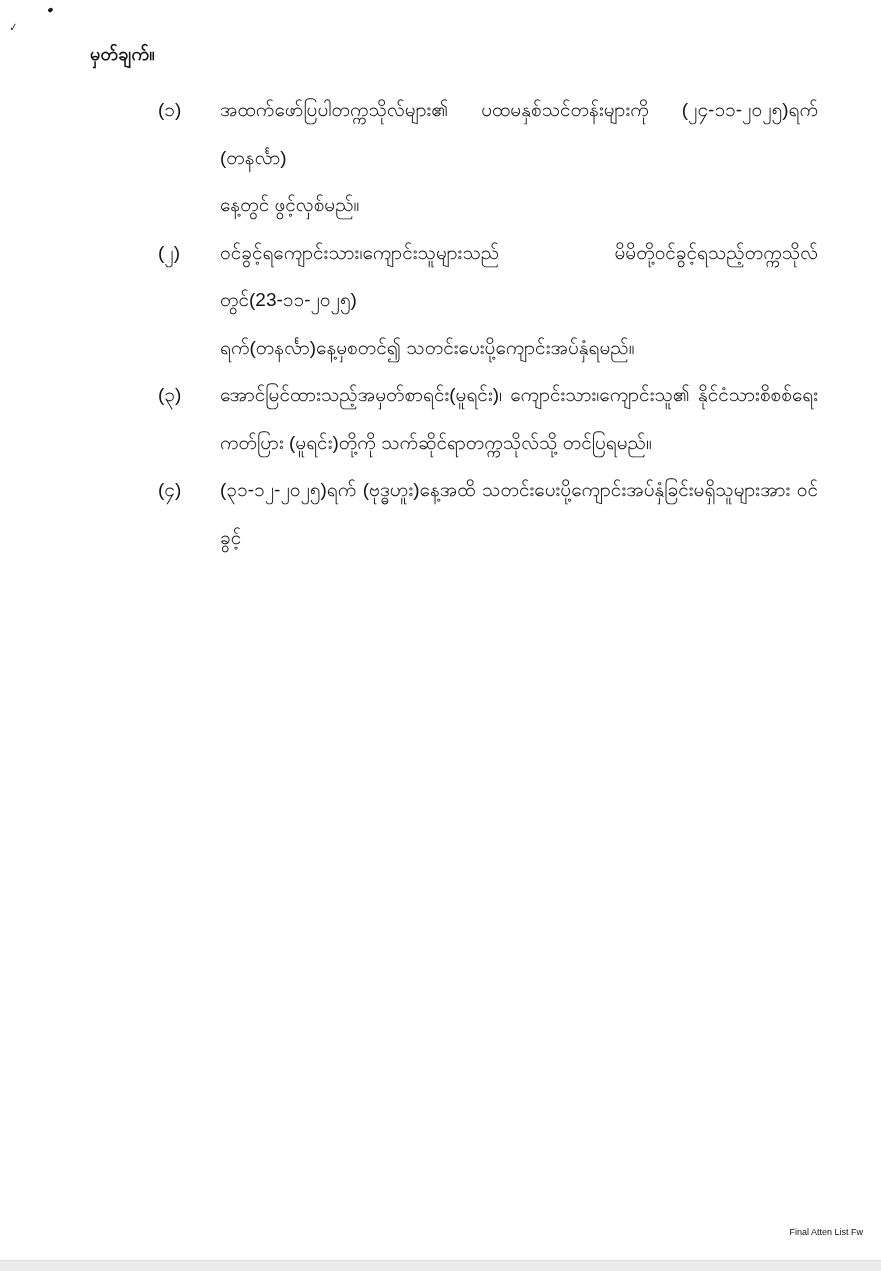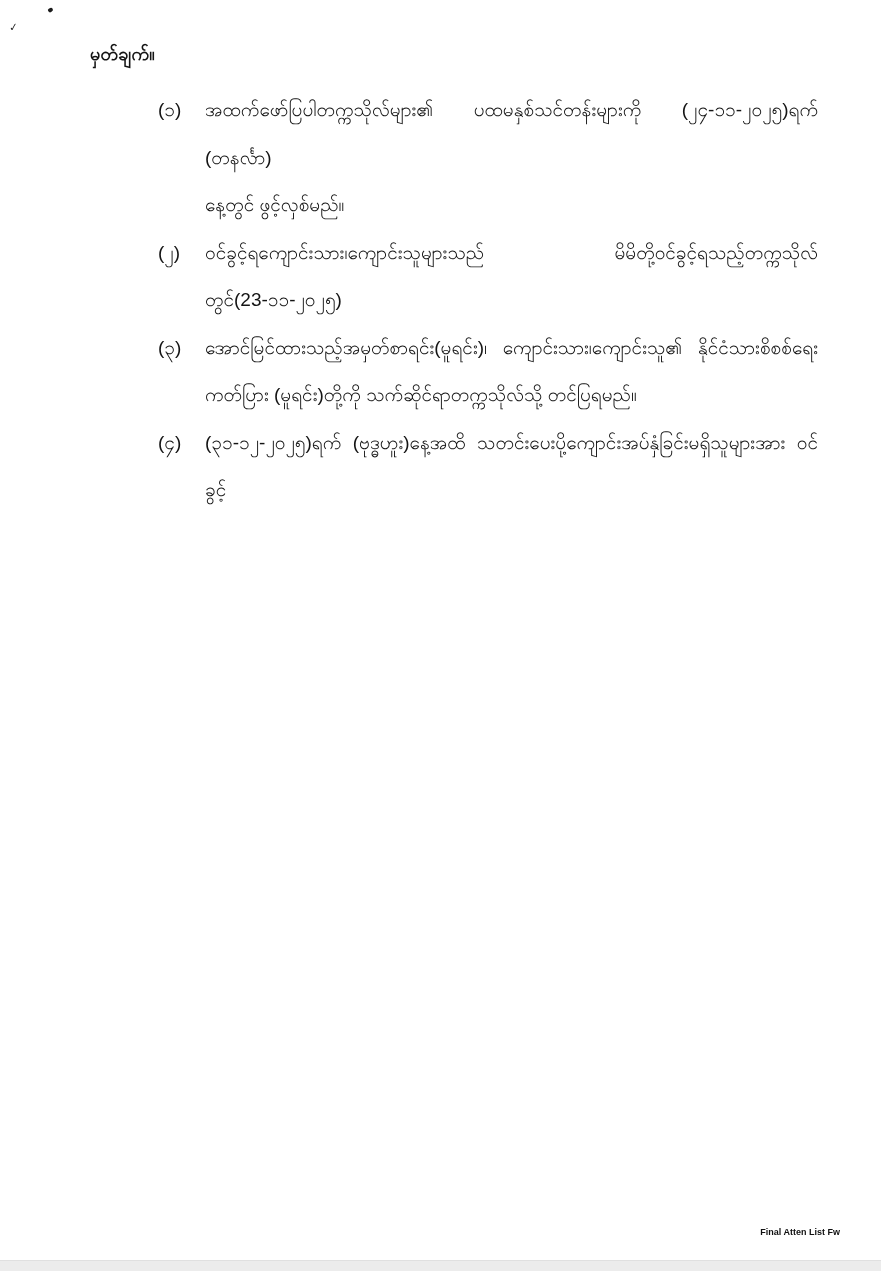--- a/index.html
+++ b/index.html
@@ -57,33 +57,34 @@
     line-height: 47.5px;
   }
 
   .item-lines { width: 613px; flex: 0 0 613px; }
 
   .item-line {
     font-size: 19px;
     line-height: 47.5px;
     white-space: nowrap;
     text-align: left;
+    margin-left: 15px;
   }
   .item-line.fill {
     white-space: normal;
     text-align: justify;
     text-align-last: justify;
   }
 
   .footer-note {
     position: absolute;
-    right: 41px;
+    right: 18px;
     top: 1227px;
     font-size: 9px;
-    font-weight: 700;
+    font-weight: 400;
     color: #101010;
     letter-spacing: 0;
   }
 
   .bottom-bar {
     position: absolute;
     left: 0; bottom: 0;
     width: 100%;
     height: 10px;
     background: #ececec;
@@ -107,20 +108,21 @@
       <div class="item-lines">
         <div class="item-line fill">အထက်ဖော်ပြပါတက္ကသိုလ်များ၏ ပထမနှစ်သင်တန်းများကို (၂၄-၁၁-၂၀၂၅)ရက် (တနင်္လာ)</div>
         <div class="item-line">နေ့တွင် ဖွင့်လှစ်မည်။</div>
       </div>
     </div>
 
     <div class="note-item">
       <div class="item-number">(၂)</div>
       <div class="item-lines">
         <div class="item-line fill">ဝင်ခွင့်ရကျောင်းသား၊ကျောင်းသူများသည် မိမိတို့ဝင်ခွင့်ရသည့်တက္ကသိုလ်တွင်(23-၁၁-၂၀၂၅)</div>
+        <div class="item-line">ရက်(တနင်္လာ)နေ့မှစတင်၍ သတင်းပေးပို့ကျောင်းအပ်နှံရမည်။</div>
       </div>
     </div>
 
     <div class="note-item">
       <div class="item-number">(၃)</div>
       <div class="item-lines">
         <div class="item-line fill">အောင်မြင်ထားသည့်အမှတ်စာရင်း(မူရင်း)၊ ကျောင်းသား၊ကျောင်းသူ၏ နိုင်ငံသားစိစစ်ရေး</div>
         <div class="item-line">ကတ်ပြား (မူရင်း)တို့ကို သက်ဆိုင်ရာတက္ကသိုလ်သို့ တင်ပြရမည်။</div>
       </div>
     </div>

